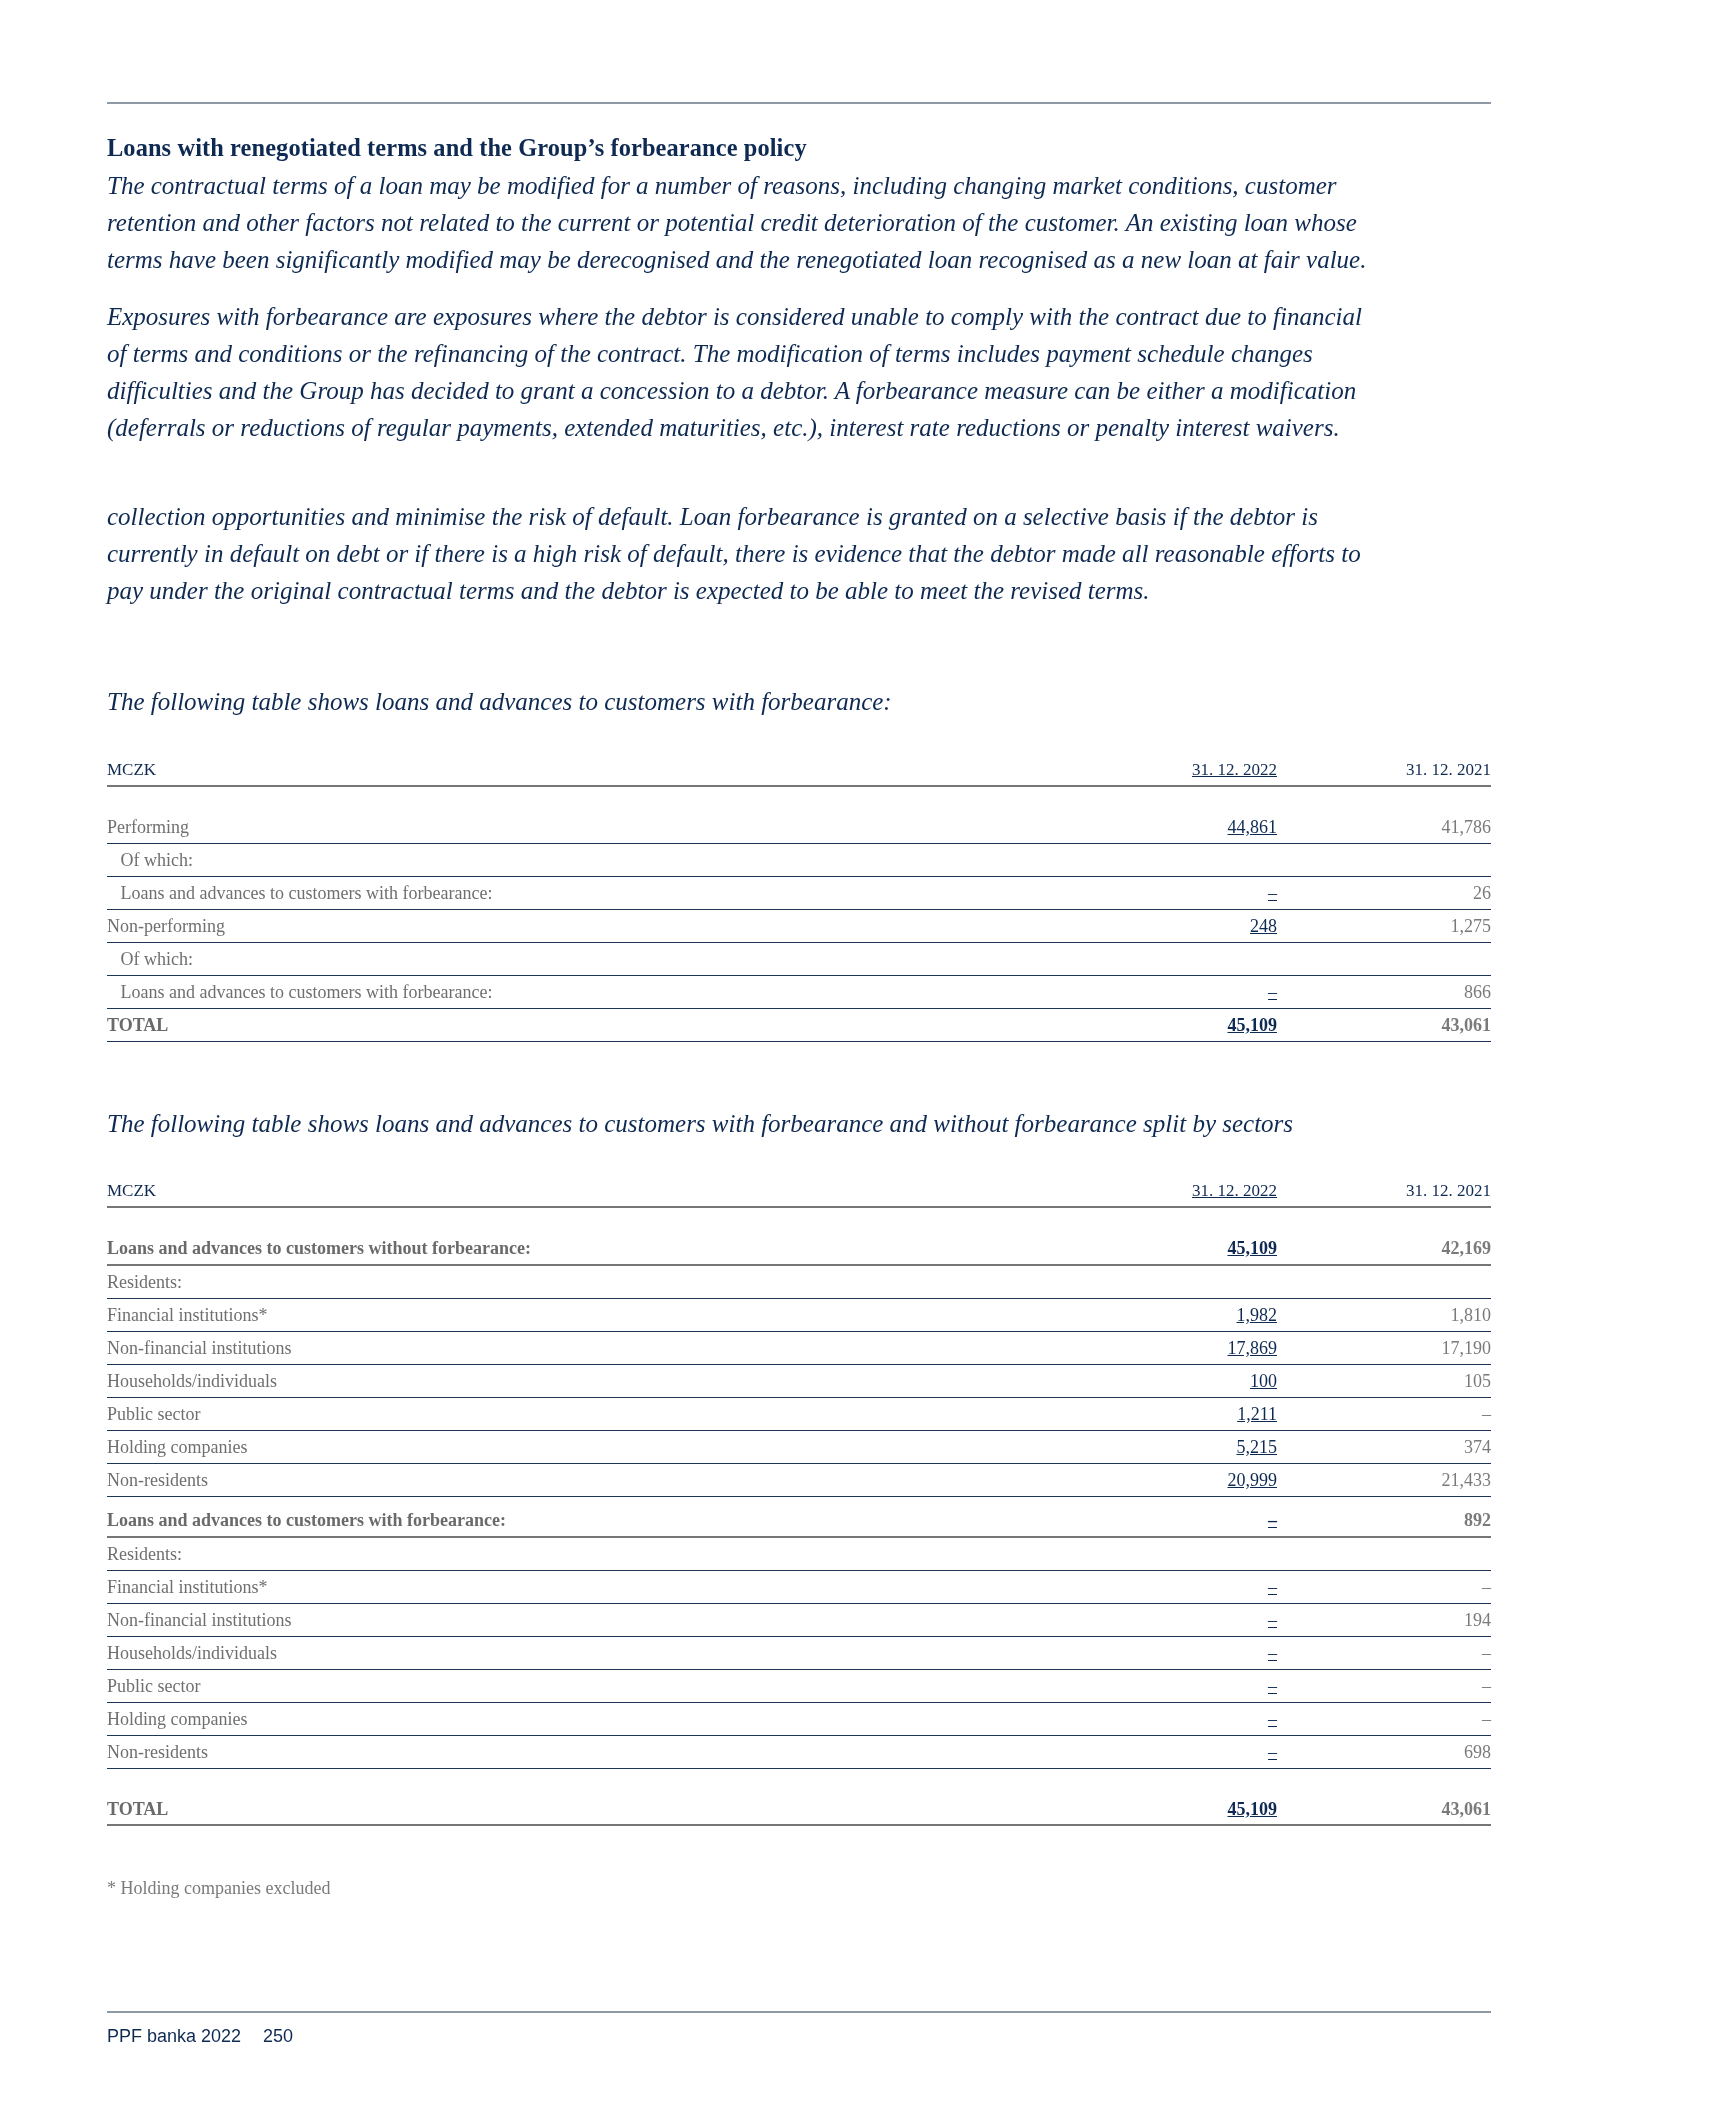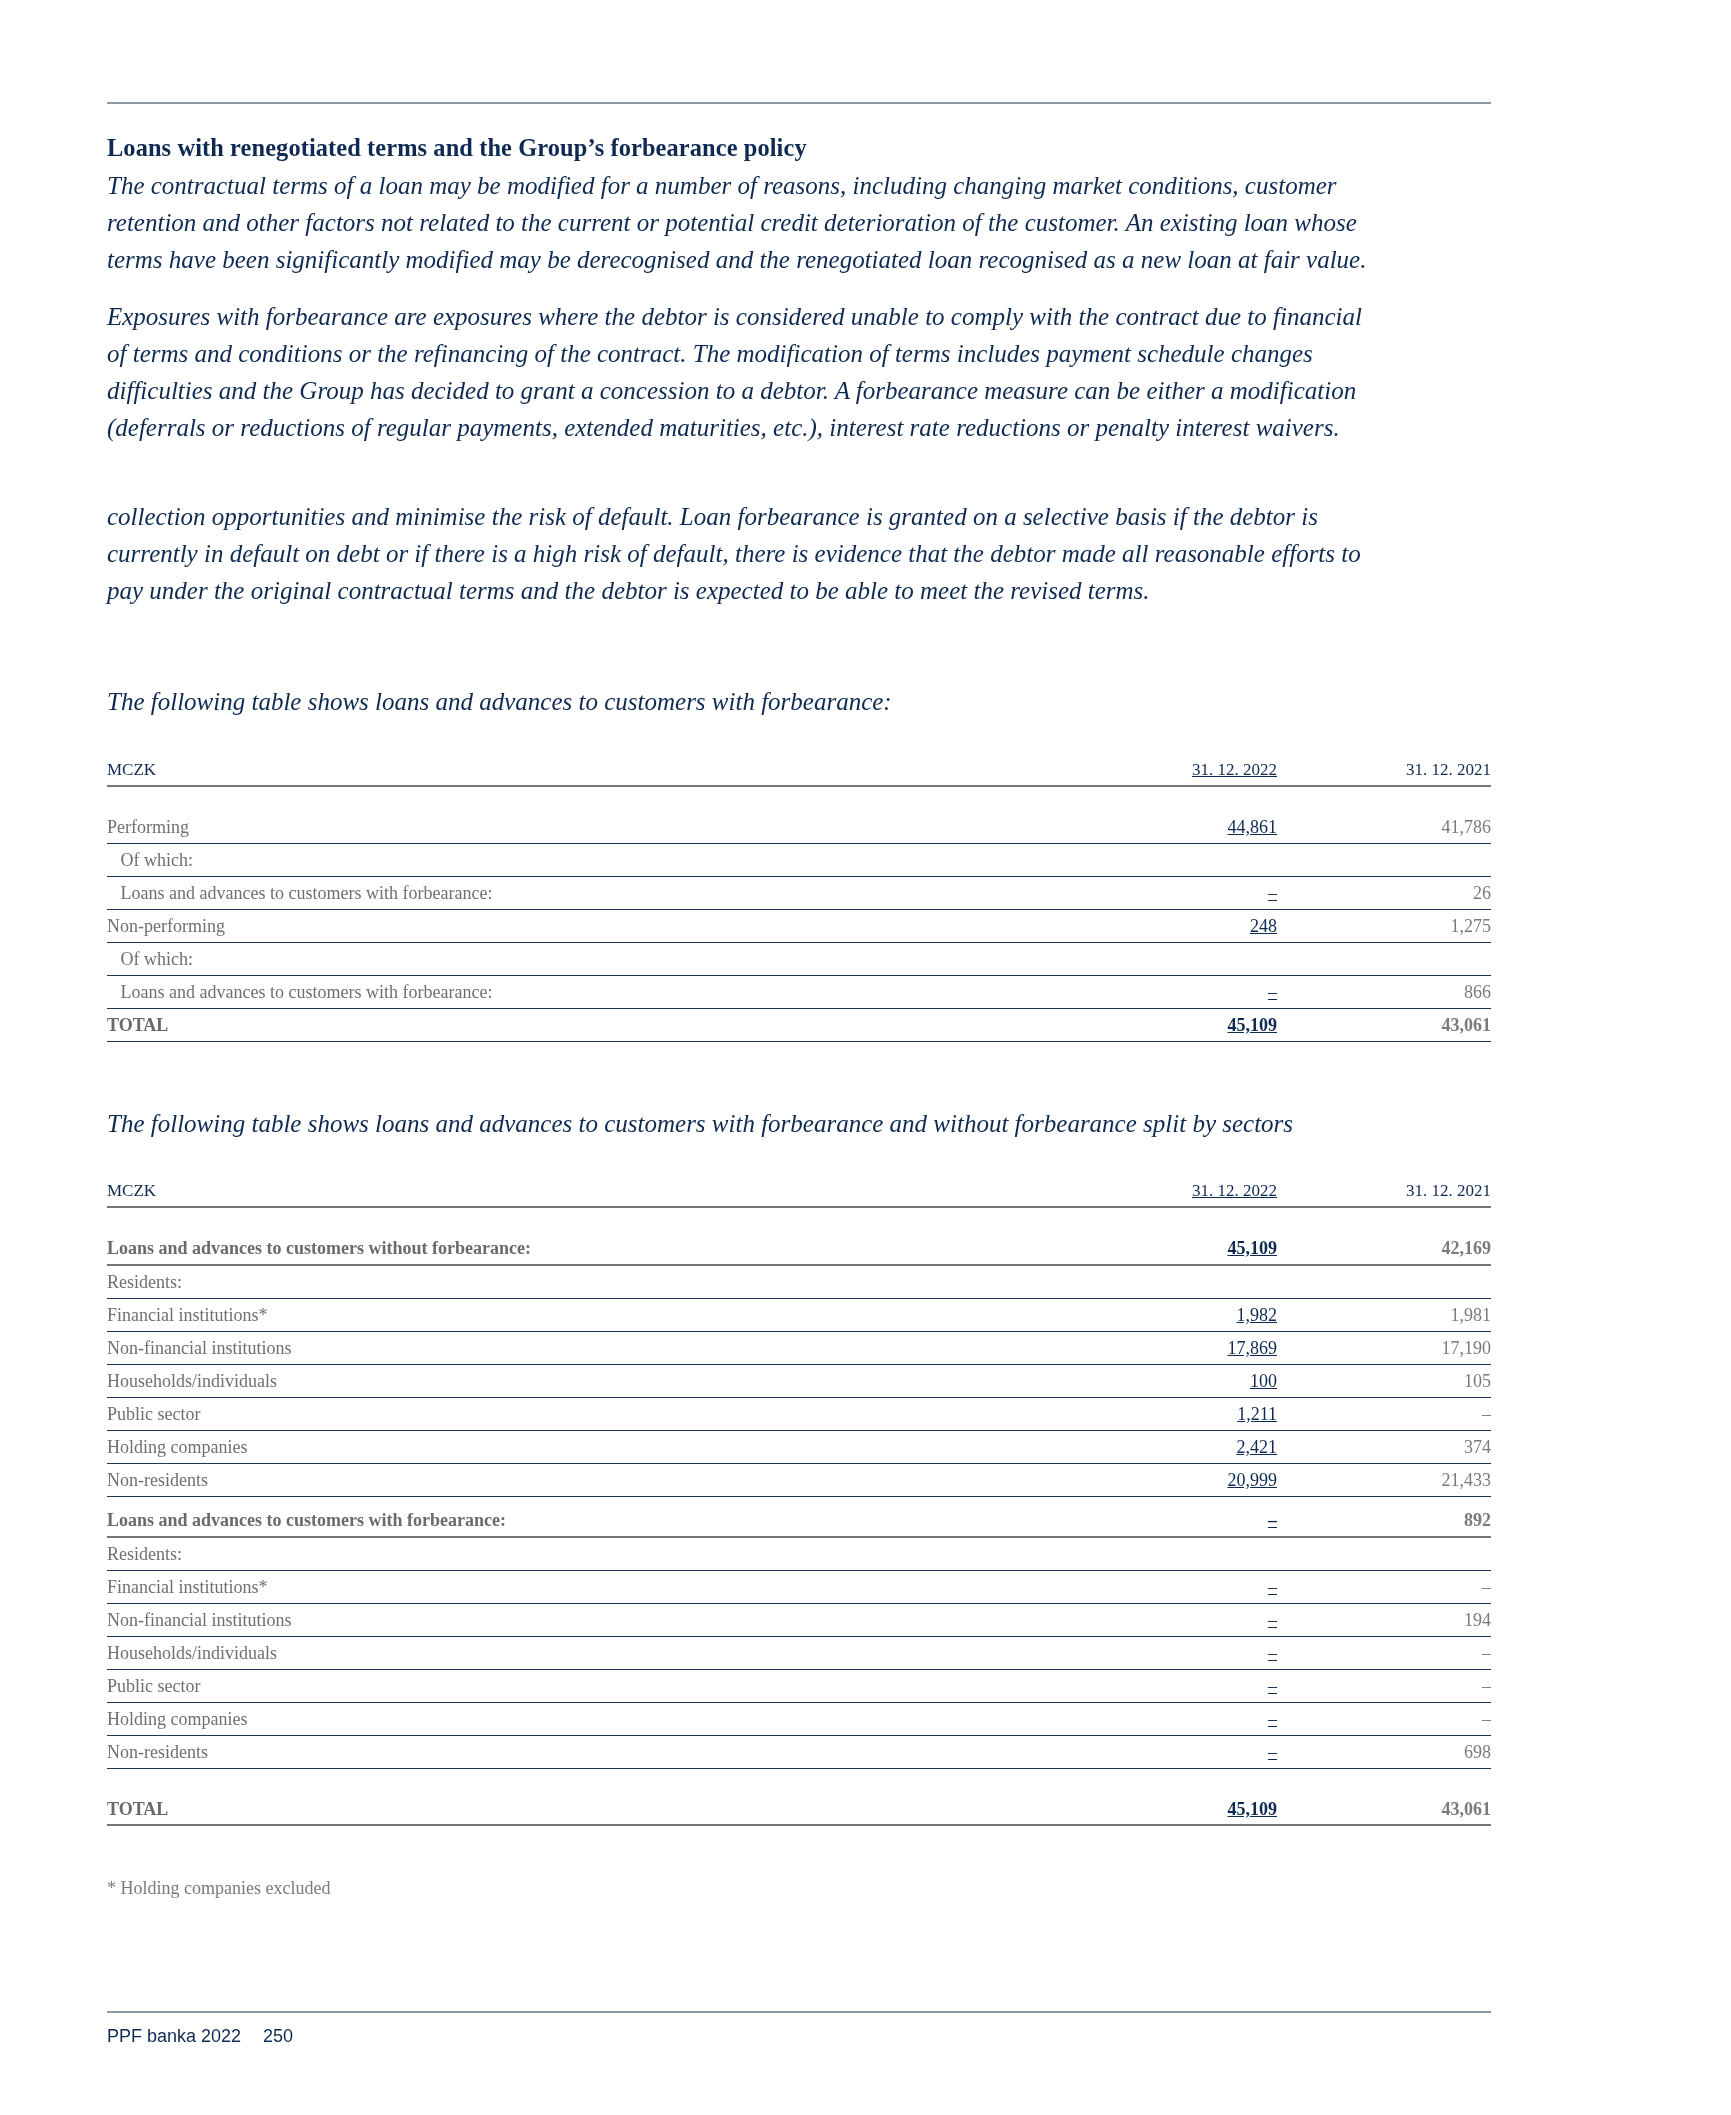--- a/index.html
+++ b/index.html
@@ -128,40 +128,40 @@
       <span class="c c-2021">42,169</span>
     </div>
     <div class="row">
       <span class="c c-label">Residents:</span>
       <span class="c c-2022"></span>
       <span class="c c-2021"></span>
     </div>
     <div class="row">
       <span class="c c-label">Financial institutions*</span>
       <span class="c c-2022">1,982</span>
-      <span class="c c-2021">1,981</span>
+      <span class="c c-2021">1,810</span>
     </div>
     <div class="row">
       <span class="c c-label">Non-financial institutions</span>
       <span class="c c-2022">17,869</span>
       <span class="c c-2021">17,190</span>
     </div>
     <div class="row">
       <span class="c c-label">Households/individuals</span>
       <span class="c c-2022">100</span>
       <span class="c c-2021">105</span>
     </div>
     <div class="row">
       <span class="c c-label">Public sector</span>
       <span class="c c-2022">1,211</span>
       <span class="c c-2021">–</span>
     </div>
     <div class="row">
       <span class="c c-label">Holding companies</span>
-      <span class="c c-2022">2,421</span>
+      <span class="c c-2022">5,215</span>
       <span class="c c-2021">374</span>
     </div>
     <div class="row">
       <span class="c c-label">Non-residents</span>
       <span class="c c-2022">20,999</span>
       <span class="c c-2021">21,433</span>
     </div>
     <div class="spacer" style="height:7.2px;"></div>
     <div class="row bold grey-rule">
       <span class="c c-label">Loans and advances to customers with forbearance:</span>

